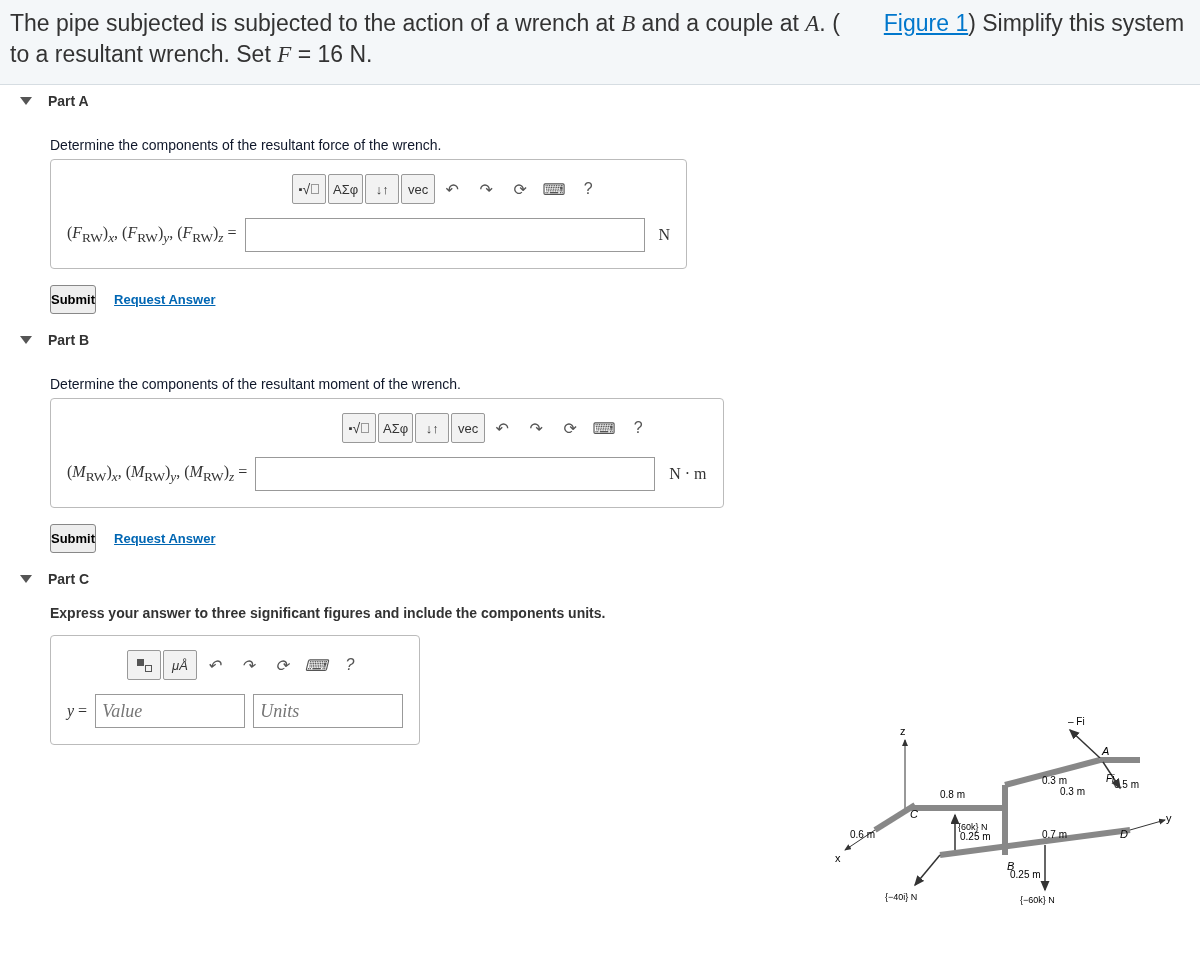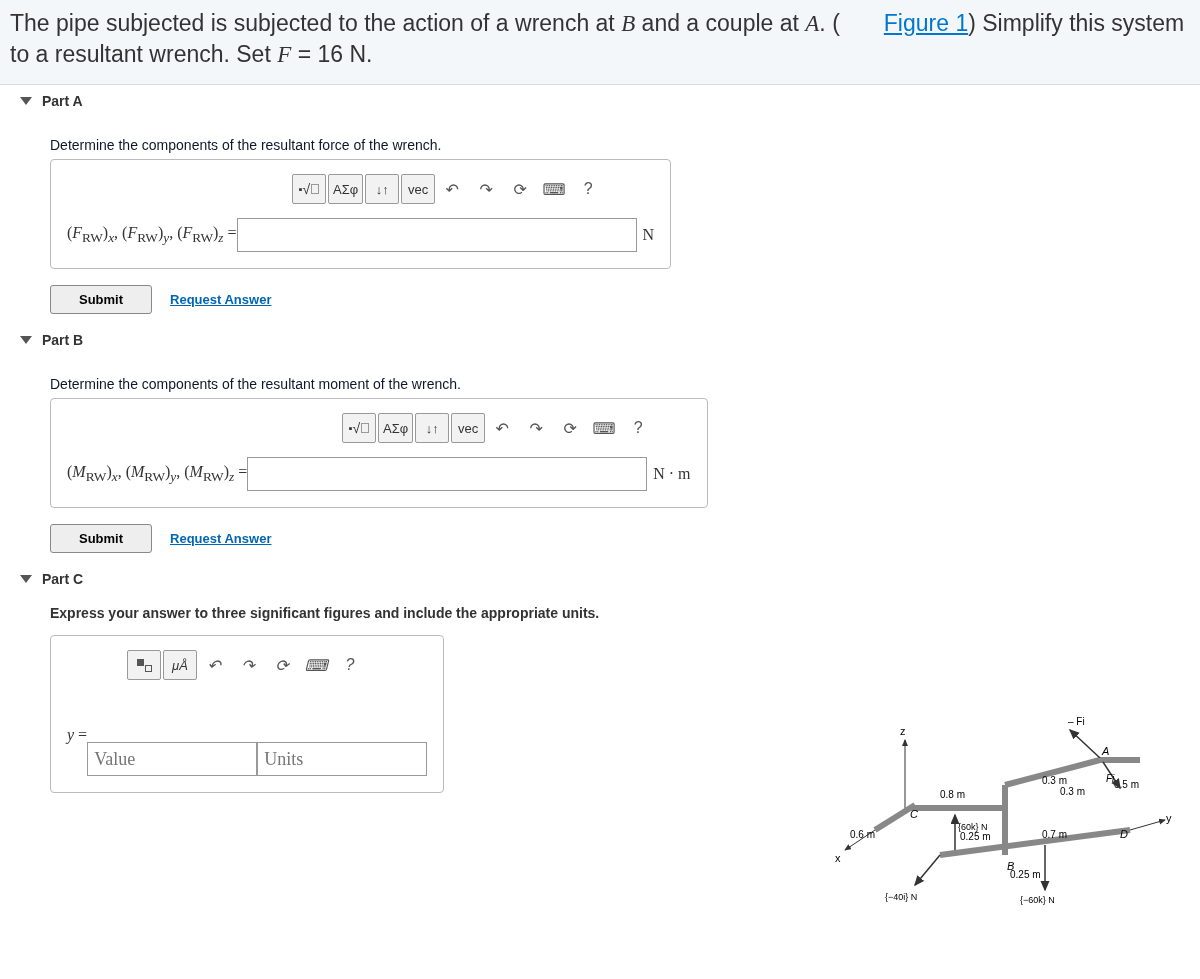--- a/index.html
+++ b/index.html
@@ -2,36 +2,36 @@
 <html><head>
 <meta charset="utf-8">
 <style>
   * { box-sizing: border-box; margin: 0; padding: 0; }
   body { font-family: Arial, Helvetica, sans-serif; font-size: 14px; color: #333; background: #fff; width: 1200px; }
   .problem-statement { background: #f4f7f9; padding: 8px 10px 14px 10px; border-bottom: 1px solid #d6dde2; font-size: 23px; color: #333; line-height: 1.35; }
   .problem-statement a { color: #0077cc; text-decoration: underline; }
   .figure-link { color:#0077cc;margin-left:44px; }
   .ital { font-style: italic; font-family: 'Times New Roman', serif; }
   .part { padding: 10px 0 10px 50px; }
-  .part-header { display:flex; align-items:center; gap:10px; font-weight:bold; font-size:14px; padding: 8px 12px 8px 20px; }
+  .part-header { display:flex; align-items:center; gap:16px; font-weight:bold; font-size:14px; padding: 8px 12px 8px 20px; }
   .caret { width:0; height:0; border-left:6px solid transparent; border-right:6px solid transparent; border-top:8px solid #555; display:inline-block; }
   .part-desc { color:#0f172a; font-size:14px; margin:10px 0 6px 0; }
   .part-instr { font-weight:bold; color:#333; font-size:14px; margin-bottom:14px; }
   .answer-box { border:1px solid #bbb; border-radius:4px; display:inline-block; padding: 14px 16px 16px 16px; background:#fff; margin-bottom:12px; }
   .toolbar { display:flex; gap:0; align-items:center; margin-bottom:14px; padding-left: 225px; }
   .toolbar-c { padding-left: 60px; font-style: italic; }
   .tb-btn { border:1px solid #999; background:#f2f2f2; height:30px; min-width:34px; display:flex; align-items:center; justify-content:center; font-size:13px; color:#333; margin-right:2px; border-radius:2px; padding:0 4px; cursor:pointer; }
   .tb-plain { border:none; background:transparent; height:30px; min-width:30px; display:flex; align-items:center; justify-content:center; color:#555; font-size:16px; margin-right:4px; cursor:pointer; }
-  .input-row { display:flex; align-items:center; gap:0; }
+  .input-row { display:flex; align-items:center; gap:8px; }
   .var-label { font-family:'Times New Roman', serif; font-size:16px; white-space:nowrap; }
   .answer-input { border:1px solid #999; height:34px; width:400px; padding:4px 6px; font-size:14px; }
-  .answer-input-c { width:170px; font-family:'Times New Roman', serif; font-size:18px; color:#777;margin-top:48px; }
+  .answer-input-c { width:150px; font-style:italic; font-family:'Times New Roman', serif; font-size:18px; color:#777; }
   .units { font-family:'Times New Roman', serif; font-size:16px; margin-left:6px; }
   .submit-row { display:flex; align-items:center; gap:18px; margin-top:4px; }
-  .submit-btn { border:1px solid #888; background:#eee; padding:6px 28px; border-radius:3px; font-weight:bold; font-size:13px; cursor:pointer; }
+  .submit-btn { border:1px solid #888; background:#eee; padding:6px 0; border-radius:3px; font-weight:bold; font-size:13px; cursor:pointer; }
   .req-link { color:#0066b3; text-decoration:underline; font-weight:bold; font-size:13px; cursor:pointer; }
   .diagram-area { position:absolute; right:20px; top:710px; width:370px; height:250px; pointer-events:none; }
   svg text { font-family: Arial, sans-serif; }
 </style>
 </head>
 <body>
 
 <div class="problem-statement">
   <span>The pipe subjected is subjected to the action of a wrench at </span><span class="ital">B</span><span> and a couple at </span><span class="ital">A</span><span>. (</span><a href="#" class="figure-link">Figure 1</a><span>) Simplify this system to a resultant wrench. Set </span><span class="ital">F</span><span> = 16 </span><span>N</span><span>.</span>
 </div>
@@ -102,21 +102,21 @@
     <button class="submit-btn">Submit</button>
     <a class="req-link">Request Answer</a>
   </div>
 </div>
 
 <div class="part-header">
   <span class="caret"></span>
   <span>Part C</span>
 </div>
 <div class="part">
-  <div class="part-instr">Express your answer to three significant figures and include the appropriate units.</div>
+  <div class="part-instr">Express your answer to three significant figures and include the components units.</div>
   <div class="answer-box">
     <div class="toolbar toolbar-c">
       <div class="tb-btn">
           <span style="display:inline-block;width:7px;height:7px;background:#555;margin-right:1px;position:relative;top:-3px"></span>
           <span style="display:inline-block;width:7px;height:7px;border:1px solid #555;position:relative;top:3px"></span>
         </div>
       <div class="tb-btn">μÅ</div>
       <div class="tb-plain">↶</div>
       <div class="tb-plain">↷</div>
       <div class="tb-plain">⟳</div>

